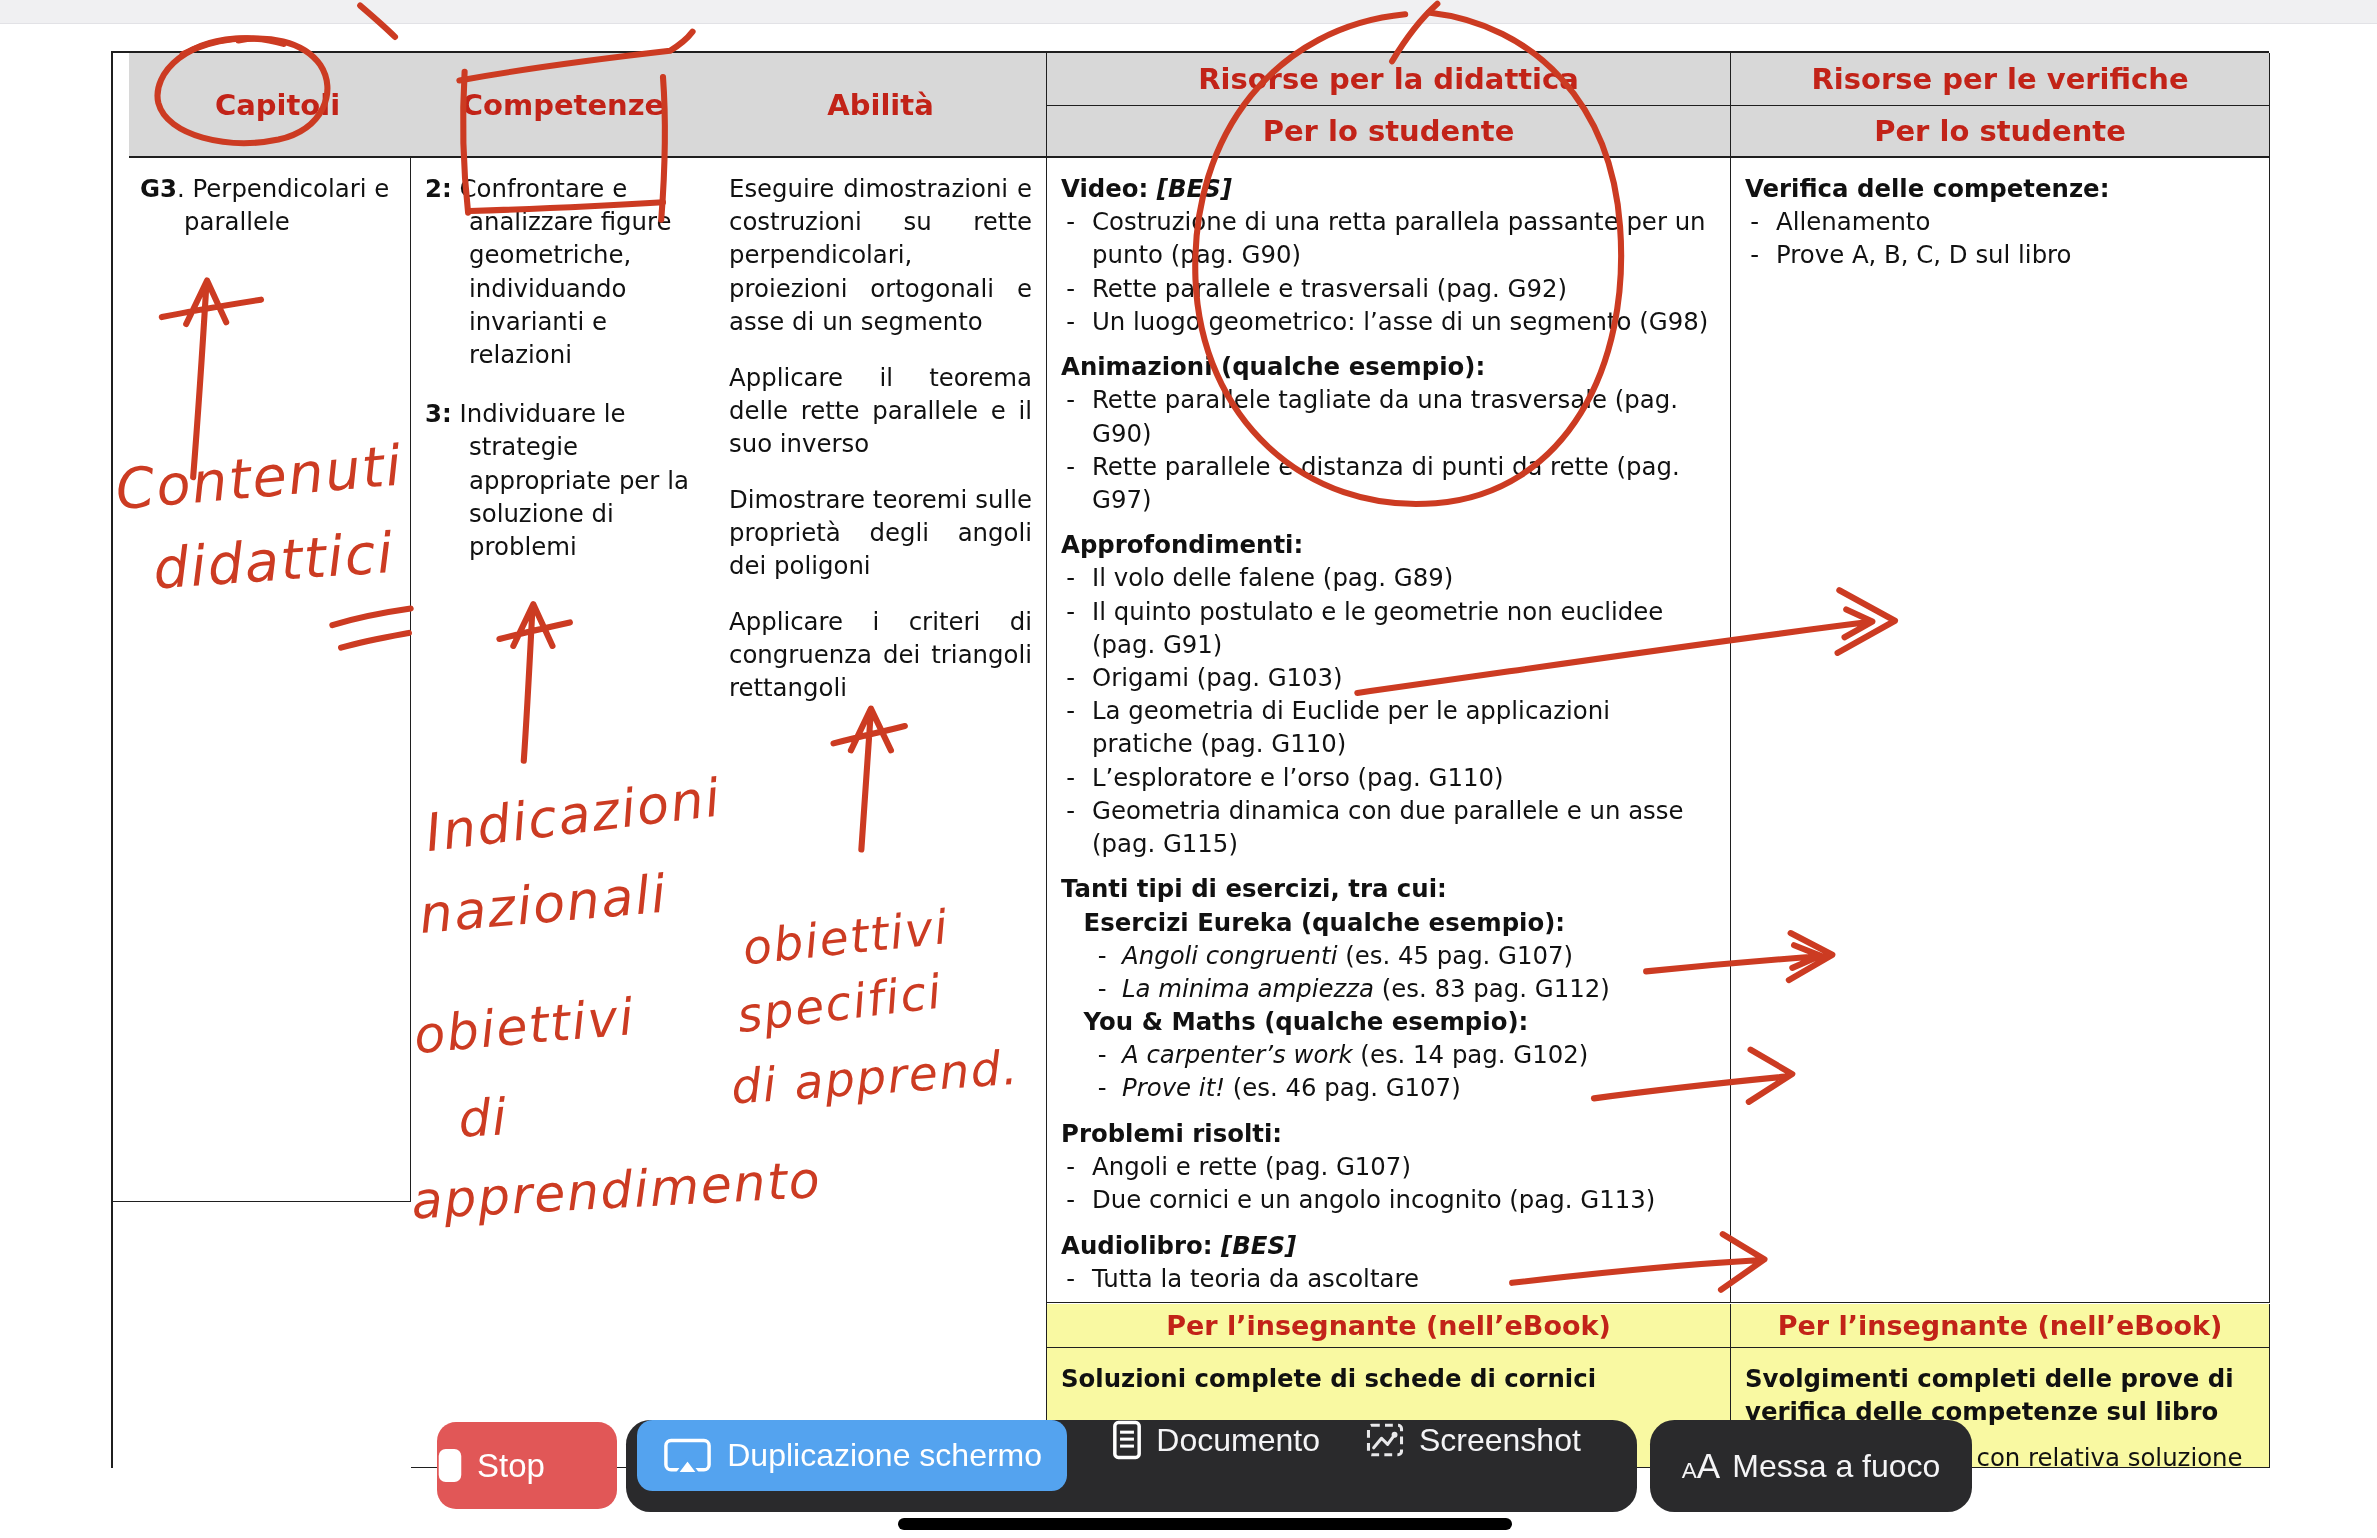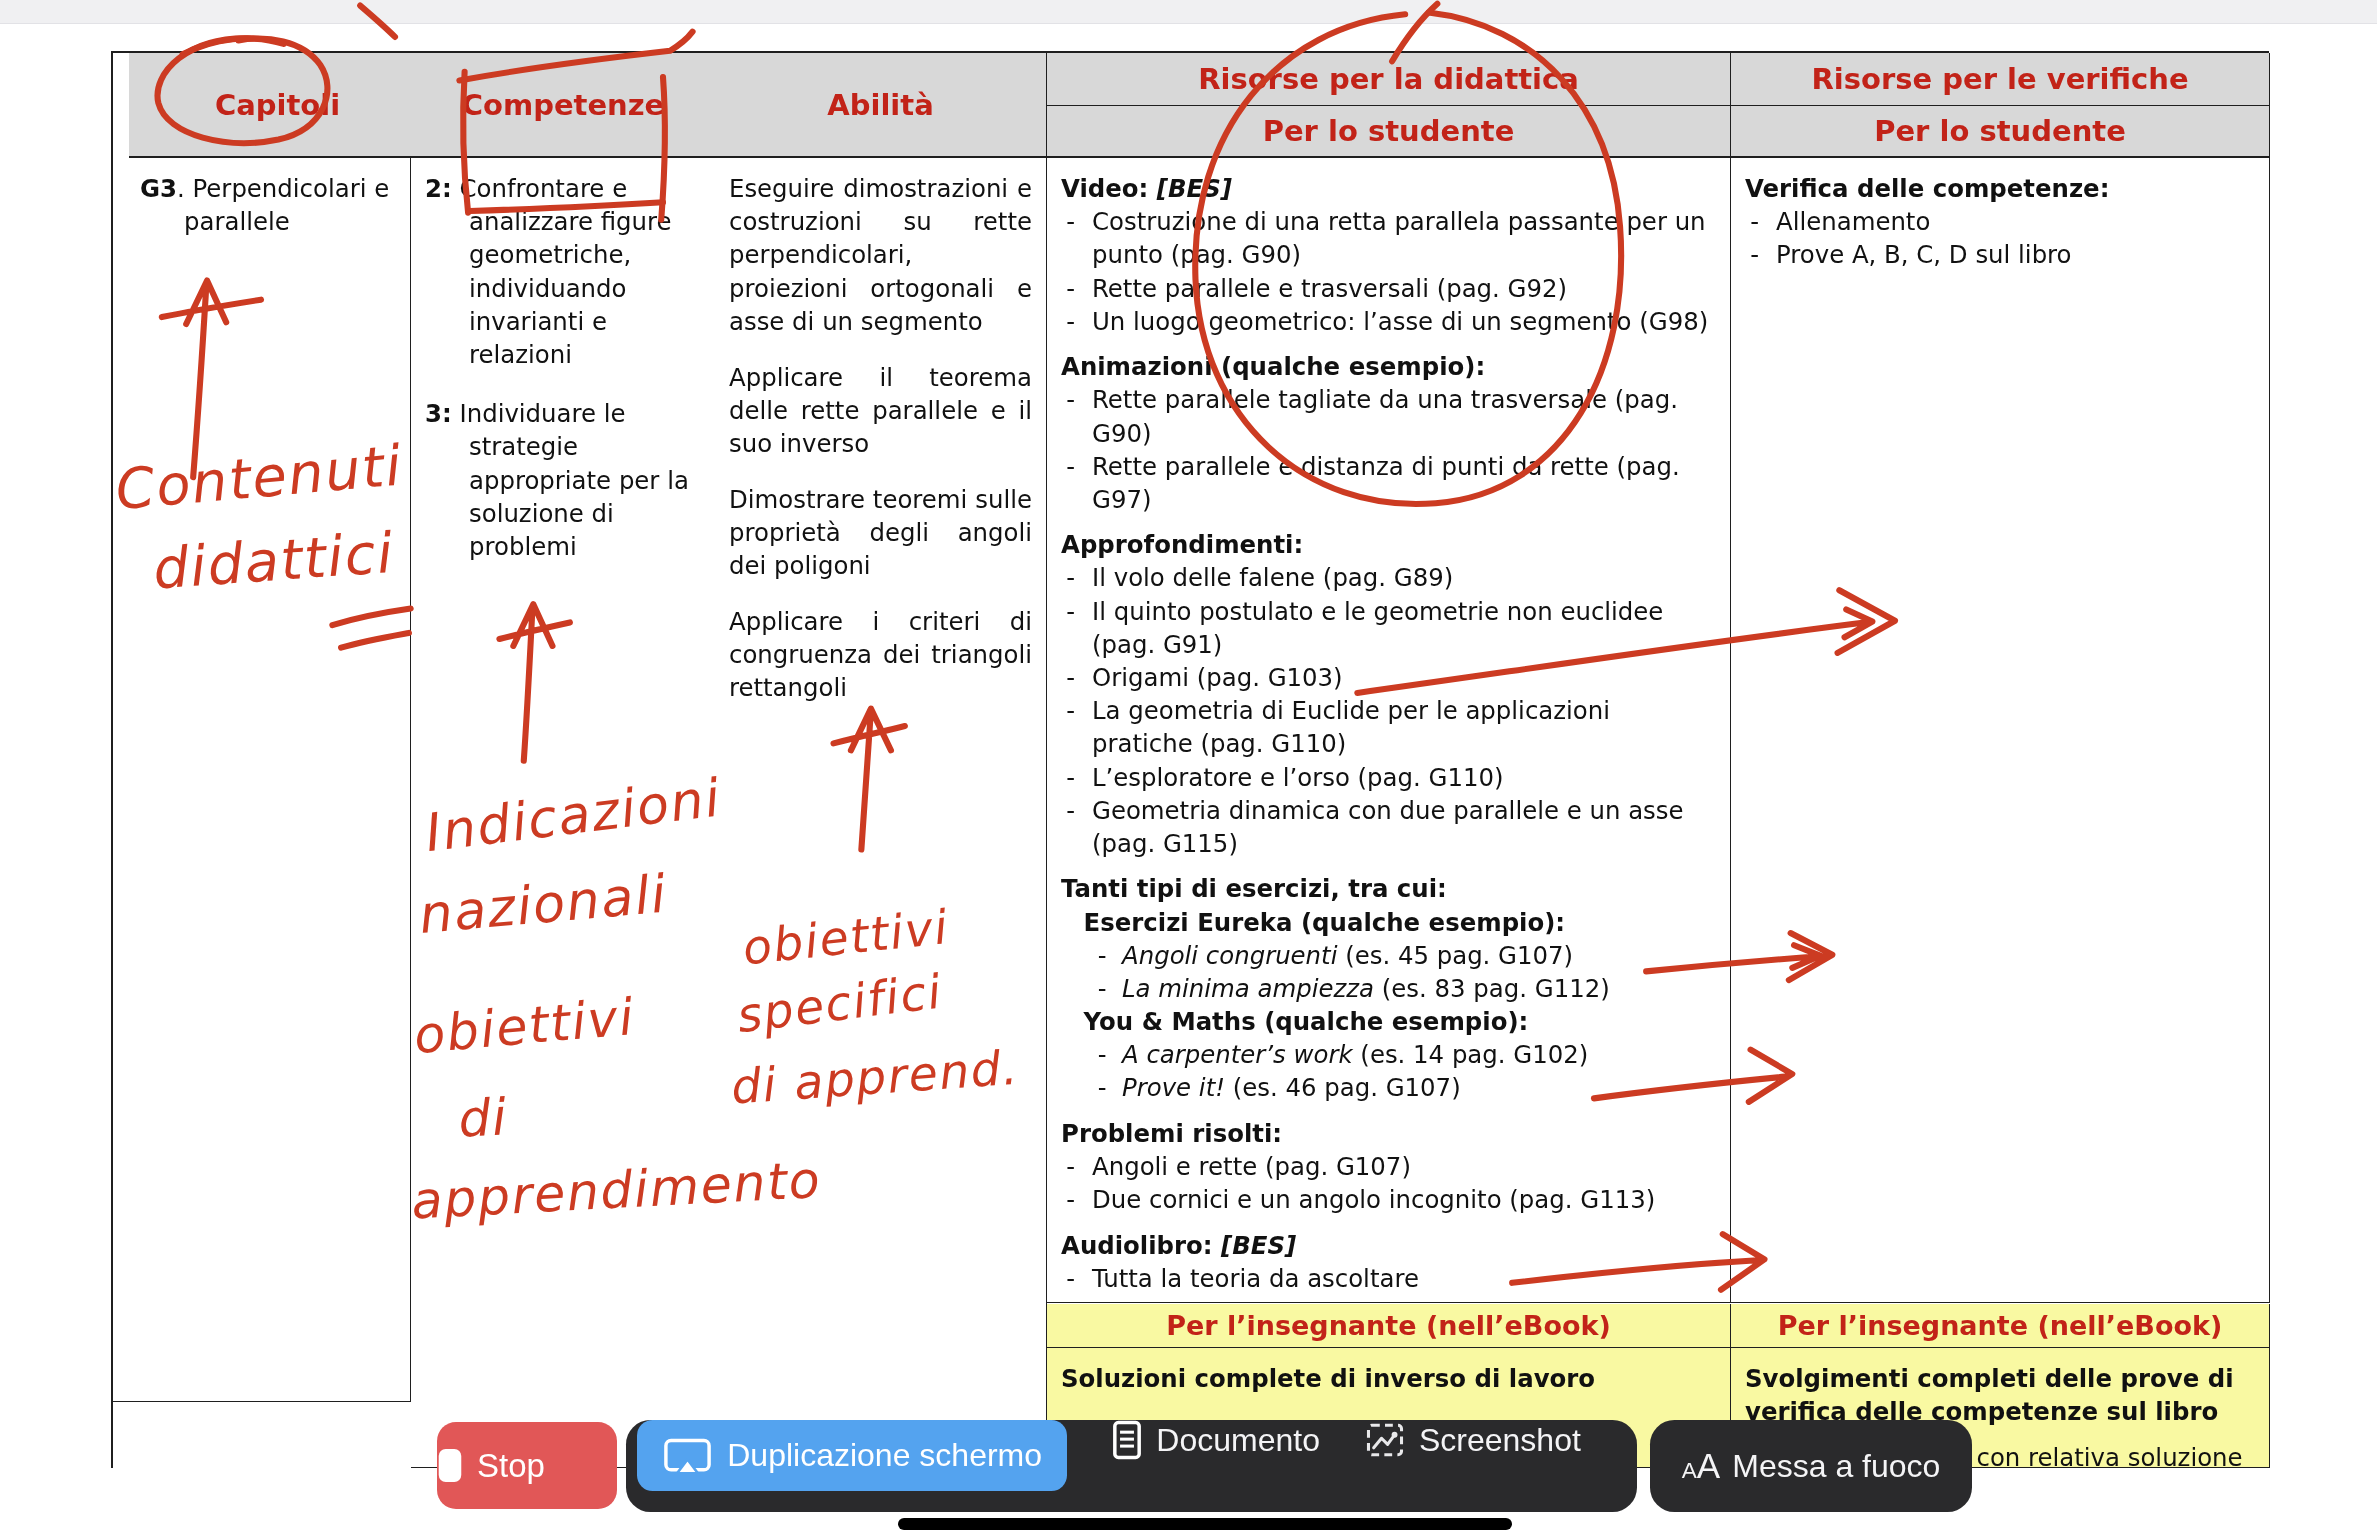--- a/index.html
+++ b/index.html
@@ -81,21 +81,21 @@
     <div class="cell gray hdr" style="left:1618px;top:0;width:539px;height:53px;">
       <span>Risorse per le verifiche</span>
     </div>
     <div class="cell gray hdr hdr-thick" style="left:934px;top:53px;width:684px;height:52px;">
       <span>Per lo studente</span>
     </div>
     <div class="cell gray hdr hdr-thick" style="left:1618px;top:53px;width:539px;height:52px;">
       <span>Per lo studente</span>
     </div>
 
-    <div class="cell body-text" style="left:0;top:105px;width:298px;height:1244px;">
+    <div class="cell body-text" style="left:0;top:105px;width:298px;height:1044px;">
       <div class="hang1">
         <span class="b">G3</span><span>. Perpendicolari e parallele</span>
       </div>
     </div>
 
     <div class="cell body-text" style="left:298px;top:105px;width:305px;height:1310px;">
       <div class="citem">
         <span class="b">2:</span>
         <span>Confrontare e analizzare figure geometriche, individuando invarianti e relazioni</span>
       </div>
@@ -174,21 +174,21 @@
     </div>
 
     <div class="cell yellow hdr" style="left:934px;top:1251px;width:684px;height:44px;font-size:27px;">
       <span>Per l’insegnante (nell’eBook)</span>
     </div>
     <div class="cell yellow hdr" style="left:1618px;top:1251px;width:539px;height:44px;font-size:27px;">
       <span>Per l’insegnante (nell’eBook)</span>
     </div>
 
     <div class="cell yellow body-text" style="left:934px;top:1295px;width:684px;height:120px;">
-      <div class="b">Soluzioni complete di inverso di lavoro</div>
+      <div class="b">Soluzioni complete di schede di cornici</div>
       <div class="b gap-top">Soluzioni degli esercizi Eureka</div>
     </div>
     <div class="cell yellow body-text" style="left:1618px;top:1295px;width:539px;height:120px;">
       <div class="b">Svolgimenti completi delle prove di verifica delle competenze sul libro</div>
       <div style="margin-top:12.2px;">
         <span class="b">Prove di verifica</span><span> con relativa soluzione</span>
       </div>
     </div>
   </div>
 

